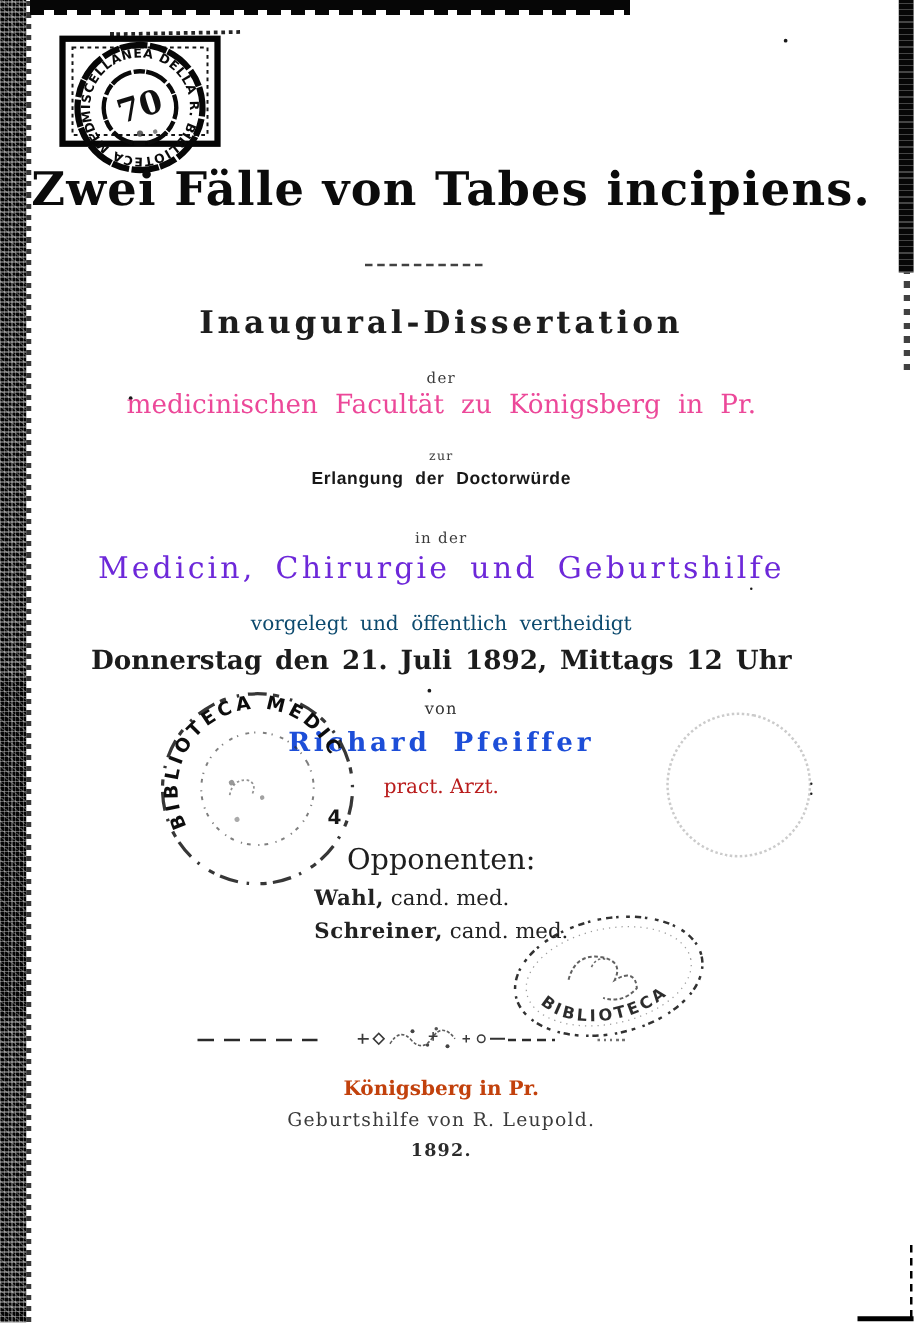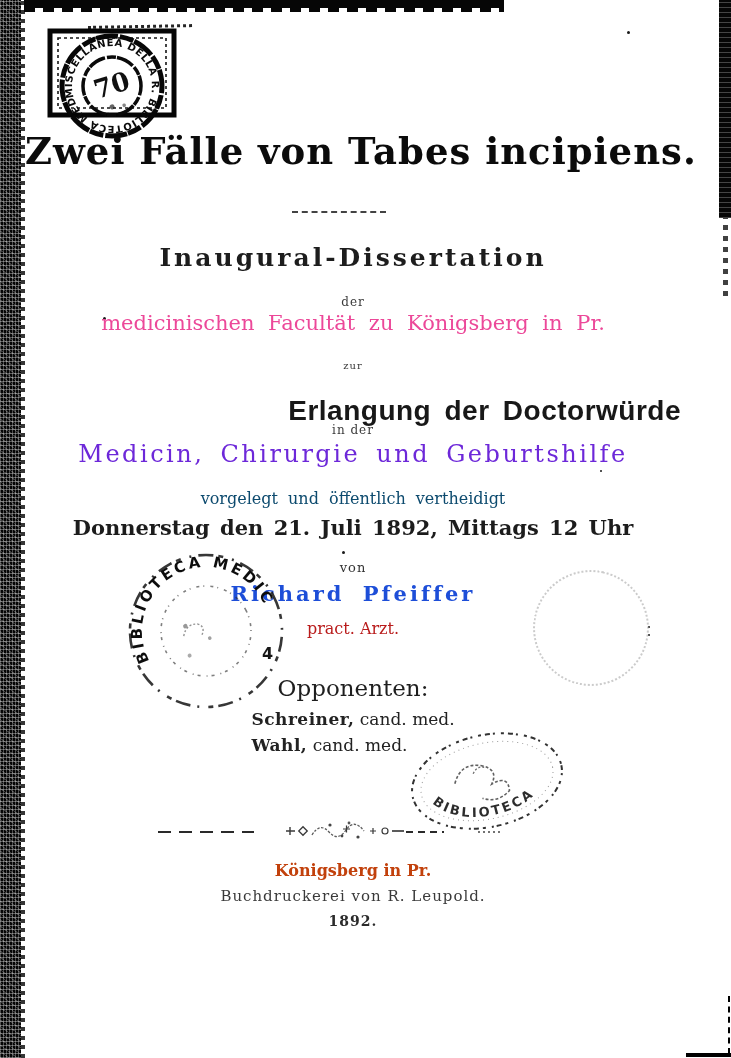--- a/index.html
+++ b/index.html
@@ -60,21 +60,21 @@
   .t-title{top:129px;font-size:37px;font-weight:bold;letter-spacing:1px;color:#0b0b0b;}
   .rule-dashed{
     position:absolute;left:292px;top:211px;width:94px;height:0;
     border-top:2px dashed #222;opacity:.85;
   }
   .t-type{top:243px;font-size:25px;letter-spacing:3px;font-weight:bold;color:#1d1d1d;}
   .t-small{font-size:12px;color:#3a3a3a;letter-spacing:1px;}
   .t-der{top:295px;}
   .t-faculty{top:311px;font-size:21px;color:#ec4899;word-spacing:7px;}
   .t-zur{top:360px;font-size:10px;}
-  .t-degree{top:395px;font-size:28px;font-weight:bold;font-family:"Liberation Sans",sans-serif;word-spacing:5px;color:#181818;letter-spacing:.5px;text-align:right;}
+  .t-degree{top:374px;font-size:14px;font-weight:bold;font-family:"Liberation Sans",sans-serif;word-spacing:5px;color:#181818;letter-spacing:.5px;}
   .t-inder{top:423px;}
   .t-fields{top:440px;font-size:24px;letter-spacing:2.5px;color:#6d28d9;word-spacing:6px;}
   .t-vorgelegt{top:489px;font-size:16px;color:#0c4a6e;word-spacing:5px;}
   .t-date{top:515px;font-size:21px;font-weight:bold;color:#1c1c1c;word-spacing:3px;}
   .t-von{top:560px;font-size:13px;color:#333;}
   .t-author{top:581px;font-size:21px;letter-spacing:3px;font-weight:bold;color:#1d4ed8;word-spacing:8px;}
   .t-practarzt{top:619px;font-size:16px;color:#b91c1c;}
   .t-opponenten{top:675px;font-size:23px;color:#1e1e1e;}
   .opponents{
     position:absolute;left:25px;top:706px;width:656px;text-align:center;
@@ -168,25 +168,25 @@
   </g>
   <text x="152" y="112" font-family="DejaVu Sans, sans-serif" font-size="16" font-weight="bold" fill="#161616">4</text>
 </svg>
 
 <div class="faint-stamp"></div>
 
 <div class="line t-opponenten">Opponenten:</div>
 <div class="opponents">
   <div class="inner">
     <div class="opp-row">
-      <span class="opp-name">Schreiner,</span>
+      <span class="opp-name">Wahl,</span>
       <span>cand. med.</span>
     </div>
     <div class="opp-row">
-      <span class="opp-name">Wahl,</span>
+      <span class="opp-name">Schreiner,</span>
       <span>cand. med.</span>
     </div>
   </div>
 </div>
 
 <svg class="stamp" style="left:397px;top:719px;" width="180" height="126" viewBox="0 0 180 126">
   <g transform="rotate(-12 90 62)">
     <ellipse cx="90" cy="62" rx="76" ry="46" fill="none" stroke="#1c1c1c" stroke-width="2" stroke-dasharray="5 3 2 6 3 4" opacity=".9"></ellipse>
     <ellipse cx="90" cy="62" rx="67" ry="38" fill="none" stroke="#3a3a3a" stroke-width="1" stroke-dasharray="1 4" opacity=".5"></ellipse>
     <path d="M 58,58 q 10,-20 30,-12 q 16,7 6,20 q 18,-6 16,10 q -14,10 -28,2" fill="none" stroke="#2c2c2c" stroke-width="1.6" stroke-dasharray="3 2" opacity=".75"></path>
@@ -211,14 +211,14 @@
   <circle cx="72" cy="19" r="1.6" fill="#444"></circle>
   <path d="M 57,11 h 7 M 60.5,7.5 v 7" stroke="#3a3a3a" stroke-width="1.2"></path>
   <path d="M 84,13 h 6 M 87,10 v 6" stroke="#3a3a3a" stroke-width="1.2"></path>
   <circle cx="99" cy="13" r="3" fill="none" stroke="#3a3a3a" stroke-width="1.2"></circle>
   <path d="M 106,13 h 12" stroke="#333" stroke-width="1.6"></path>
 </svg>
 <div class="dash-seg dash-right"></div>
 <div class="dash-seg dash-dots"></div>
 
 <div class="line t-city">Königsberg in Pr.</div>
-<div class="line t-printer">Buchdruckerei von R. Leupold.</div>
+<div class="line t-printer">Geburtshilfe von R. Leupold.</div>
 <div class="line t-year">1892.</div>
 
 </body></html>

